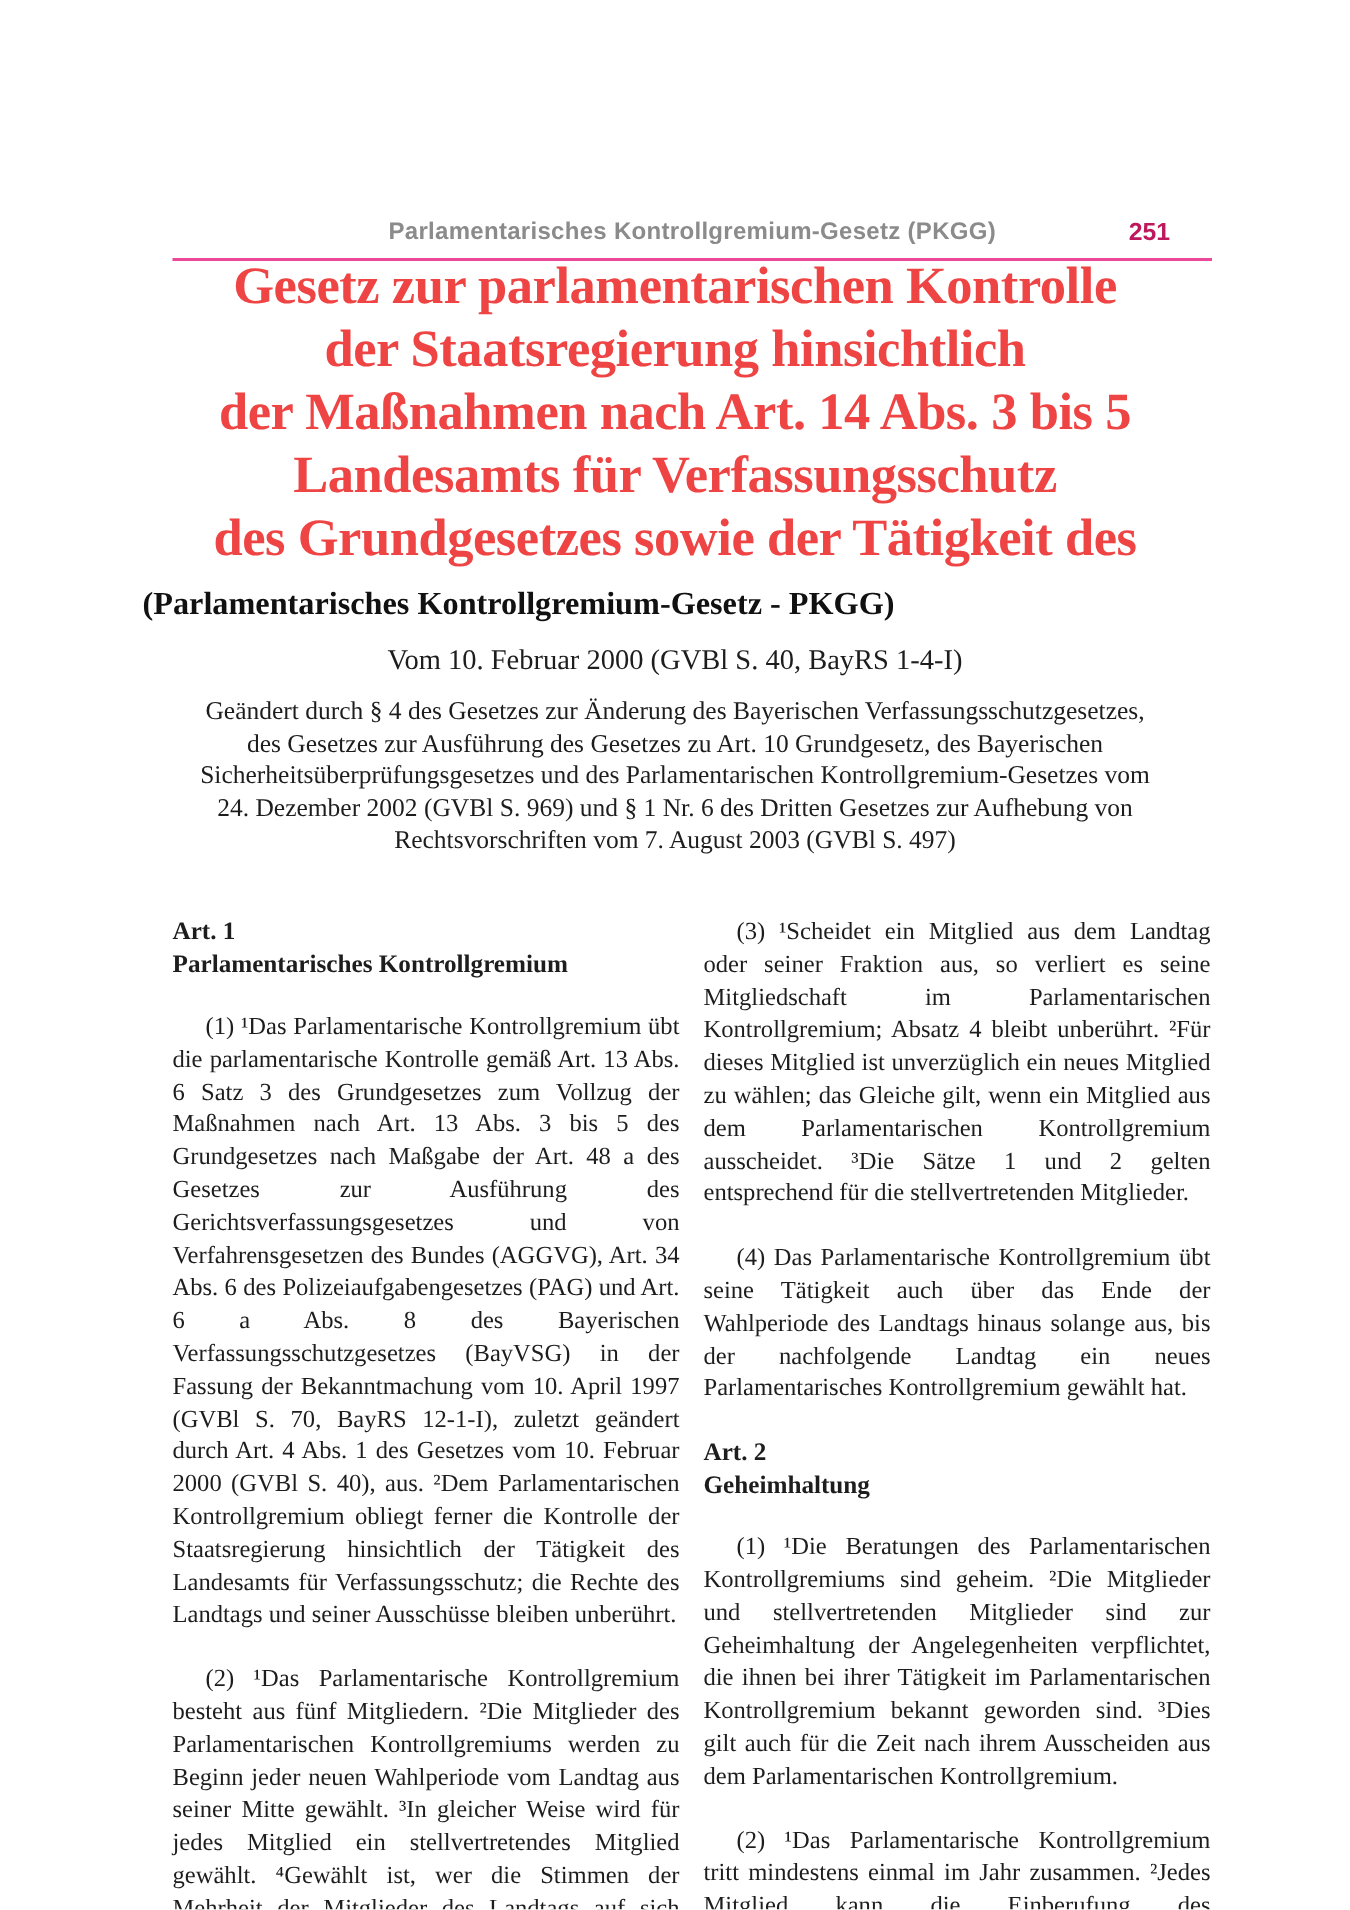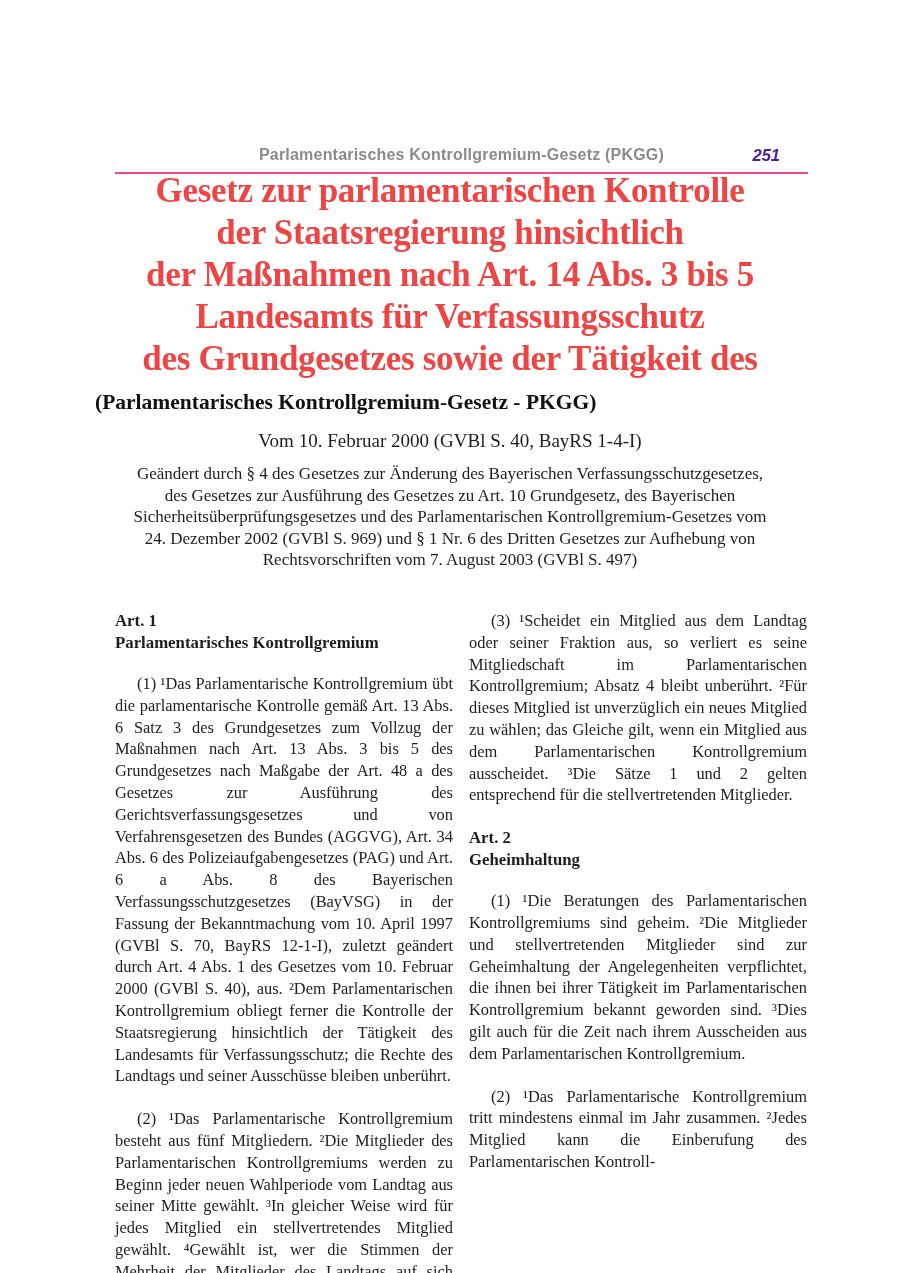--- a/index.html
+++ b/index.html
@@ -39,22 +39,21 @@
     color: #8b8b8b;
     letter-spacing: 0.2px;
   }
   .page-number {
     position: absolute;
     right: 28px;
     top: 0;
     font-family: "Liberation Sans", sans-serif;
     font-weight: bold;
     font-size: 16.5px;
-    color: #4c1d95;
-    font-style: italic;
+    color: #be185d;
   }
 
   
   .doc-title {
     position: absolute;
     top: 170px;
     left: 95px;
     width: 710px;
     text-align: center;
     font-weight: bold;
@@ -160,20 +159,21 @@
       <div class="art-heading">
         <div>Art. 1</div>
         <div>Parlamentarisches Kontrollgremium</div>
       </div>
       <p>(1) ¹Das Parlamentarische Kontrollgremium übt die parlamentarische Kontrolle gemäß Art. 13 Abs. 6 Satz 3 des Grundgesetzes zum Vollzug der Maßnahmen nach Art. 13 Abs. 3 bis 5 des Grundgesetzes nach Maßgabe der Art. 48 a des Gesetzes zur Ausführung des Gerichtsverfassungsgesetzes und von Verfahrensgesetzen des Bundes (AGGVG), Art. 34 Abs. 6 des Polizeiaufgabengesetzes (PAG) und Art. 6 a Abs. 8 des Bayerischen Verfassungsschutzgesetzes (BayVSG) in der Fassung der Bekanntmachung vom 10. April 1997 (GVBl S. 70, BayRS 12-1-I), zuletzt geändert durch Art. 4 Abs. 1 des Gesetzes vom 10. Februar 2000 (GVBl S. 40), aus. ²Dem Parlamentarischen Kontrollgremium obliegt ferner die Kontrolle der Staatsregierung hinsichtlich der Tätigkeit des Landesamts für Verfassungsschutz; die Rechte des Landtags und seiner Ausschüsse bleiben unberührt.</p>
       <p>(2) ¹Das Parlamentarische Kontrollgremium besteht aus fünf Mitgliedern. ²Die Mitglieder des Parlamentarischen Kontrollgremiums werden zu Beginn jeder neuen Wahlperiode vom Landtag aus seiner Mitte gewählt. ³In gleicher Weise wird für jedes Mitglied ein stellvertretendes Mitglied gewählt. ⁴Gewählt ist, wer die Stimmen der Mehrheit der Mitglieder des Landtags auf sich vereint.</p>
     </div>
 
     <div class="col">
       <p>(3) ¹Scheidet ein Mitglied aus dem Landtag oder seiner Fraktion aus, so verliert es seine Mitgliedschaft im Parlamentarischen Kontrollgremium; Absatz 4 bleibt unberührt. ²Für dieses Mitglied ist unverzüglich ein neues Mitglied zu wählen; das Gleiche gilt, wenn ein Mitglied aus dem Parlamentarischen Kontrollgremium ausscheidet. ³Die Sätze 1 und 2 gelten entsprechend für die stellvertretenden Mitglieder.</p>
+      <p>(4) Das Parlamentarische Kontrollgremium übt seine Tätigkeit auch über das Ende der Wahlperiode des Landtags hinaus solange aus, bis der nachfolgende Landtag ein neues Parlamentarisches Kontrollgremium gewählt hat.</p>
       <div class="art-heading spaced">
         <div>Art. 2</div>
         <div>Geheimhaltung</div>
       </div>
       <p>(1) ¹Die Beratungen des Parlamentarischen Kontrollgremiums sind geheim. ²Die Mitglieder und stellvertretenden Mitglieder sind zur Geheimhaltung der Angelegenheiten verpflichtet, die ihnen bei ihrer Tätigkeit im Parlamentarischen Kontrollgremium bekannt geworden sind. ³Dies gilt auch für die Zeit nach ihrem Ausscheiden aus dem Parlamentarischen Kontrollgremium.</p>
       <p>(2) ¹Das Parlamentarische Kontrollgremium tritt mindestens einmal im Jahr zusammen. ²Jedes Mitglied kann die Einberufung des Parlamentarischen Kontroll-</p>
     </div>
 
   </div>
 

